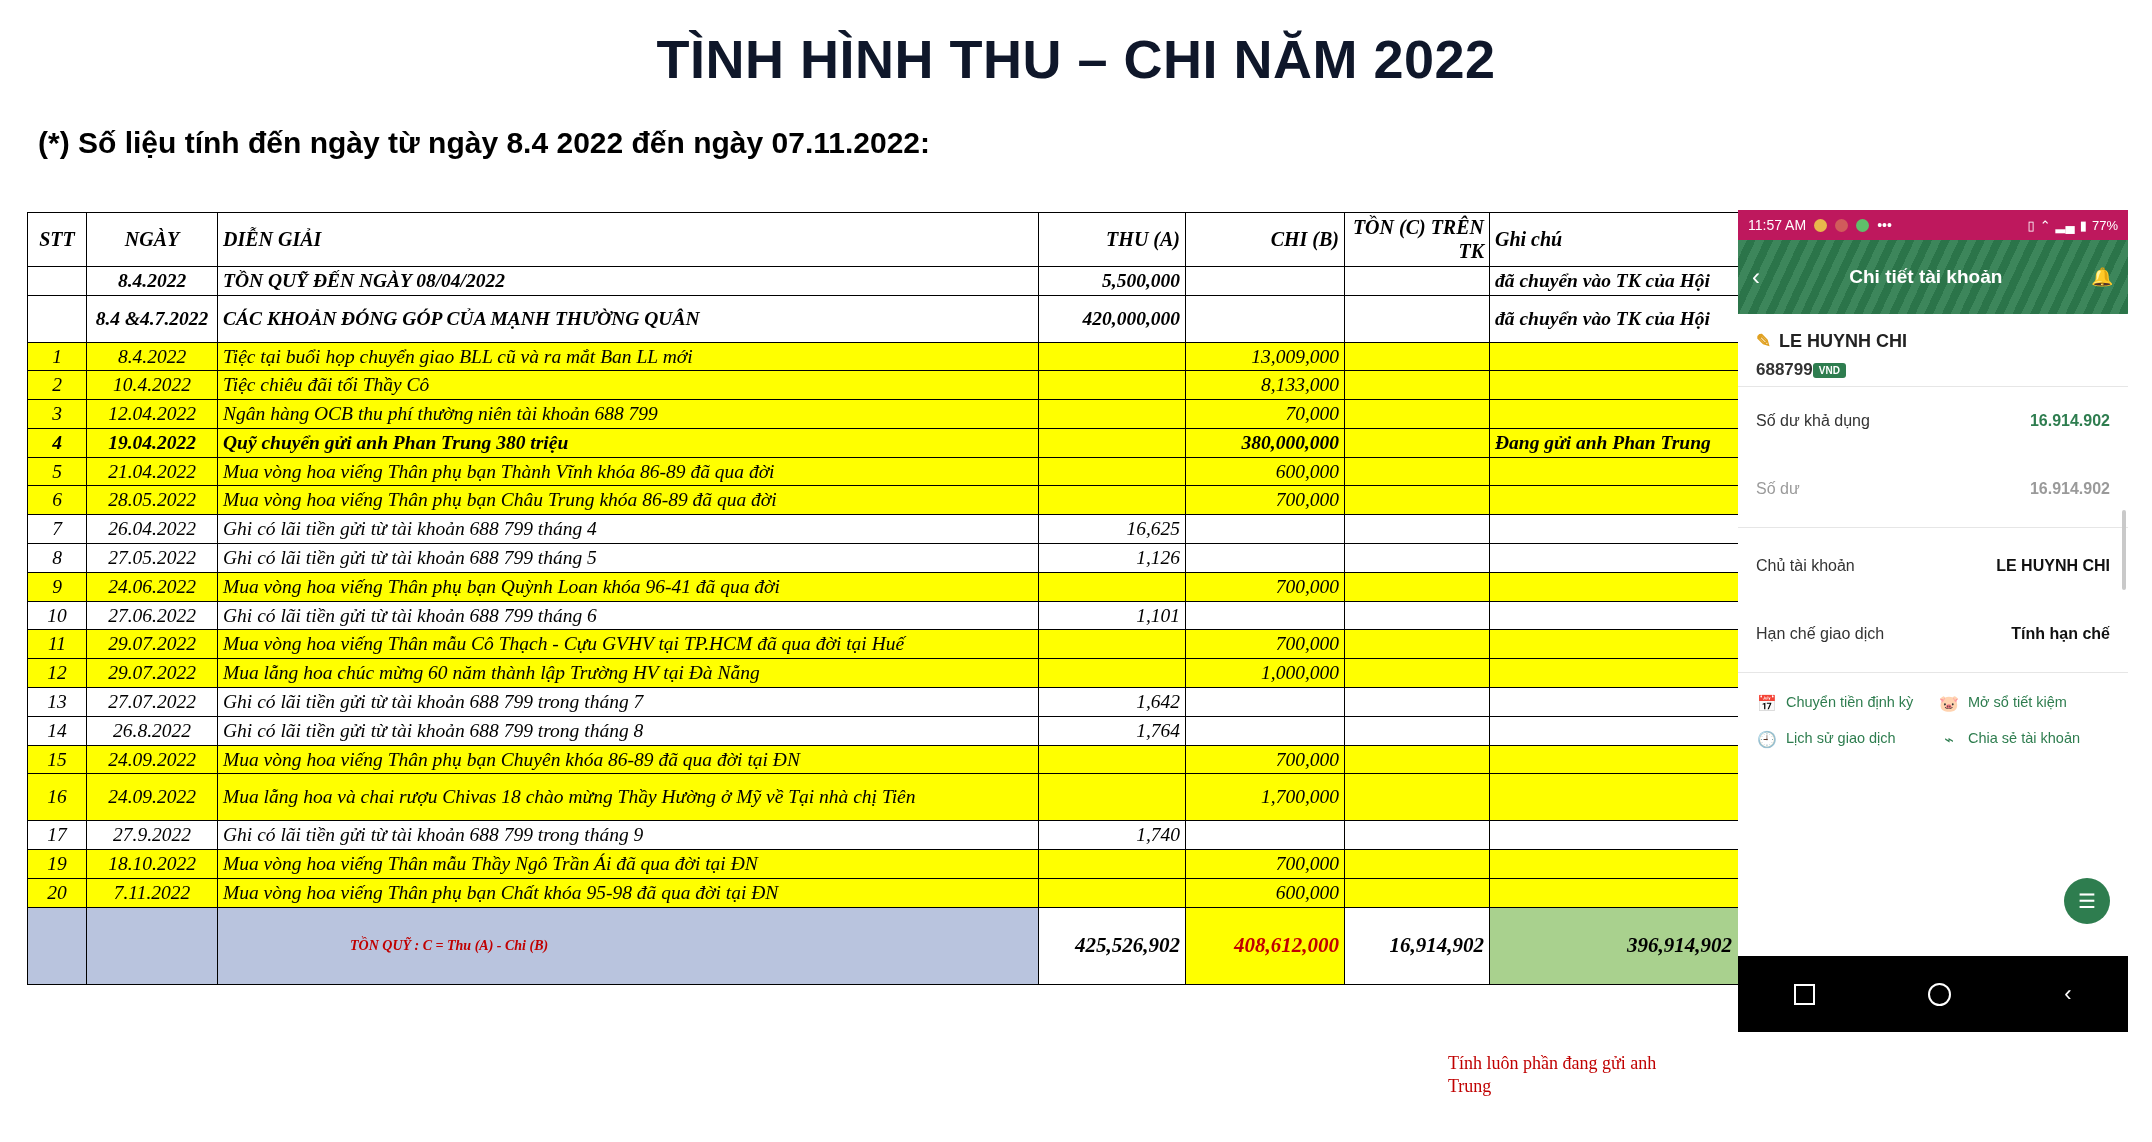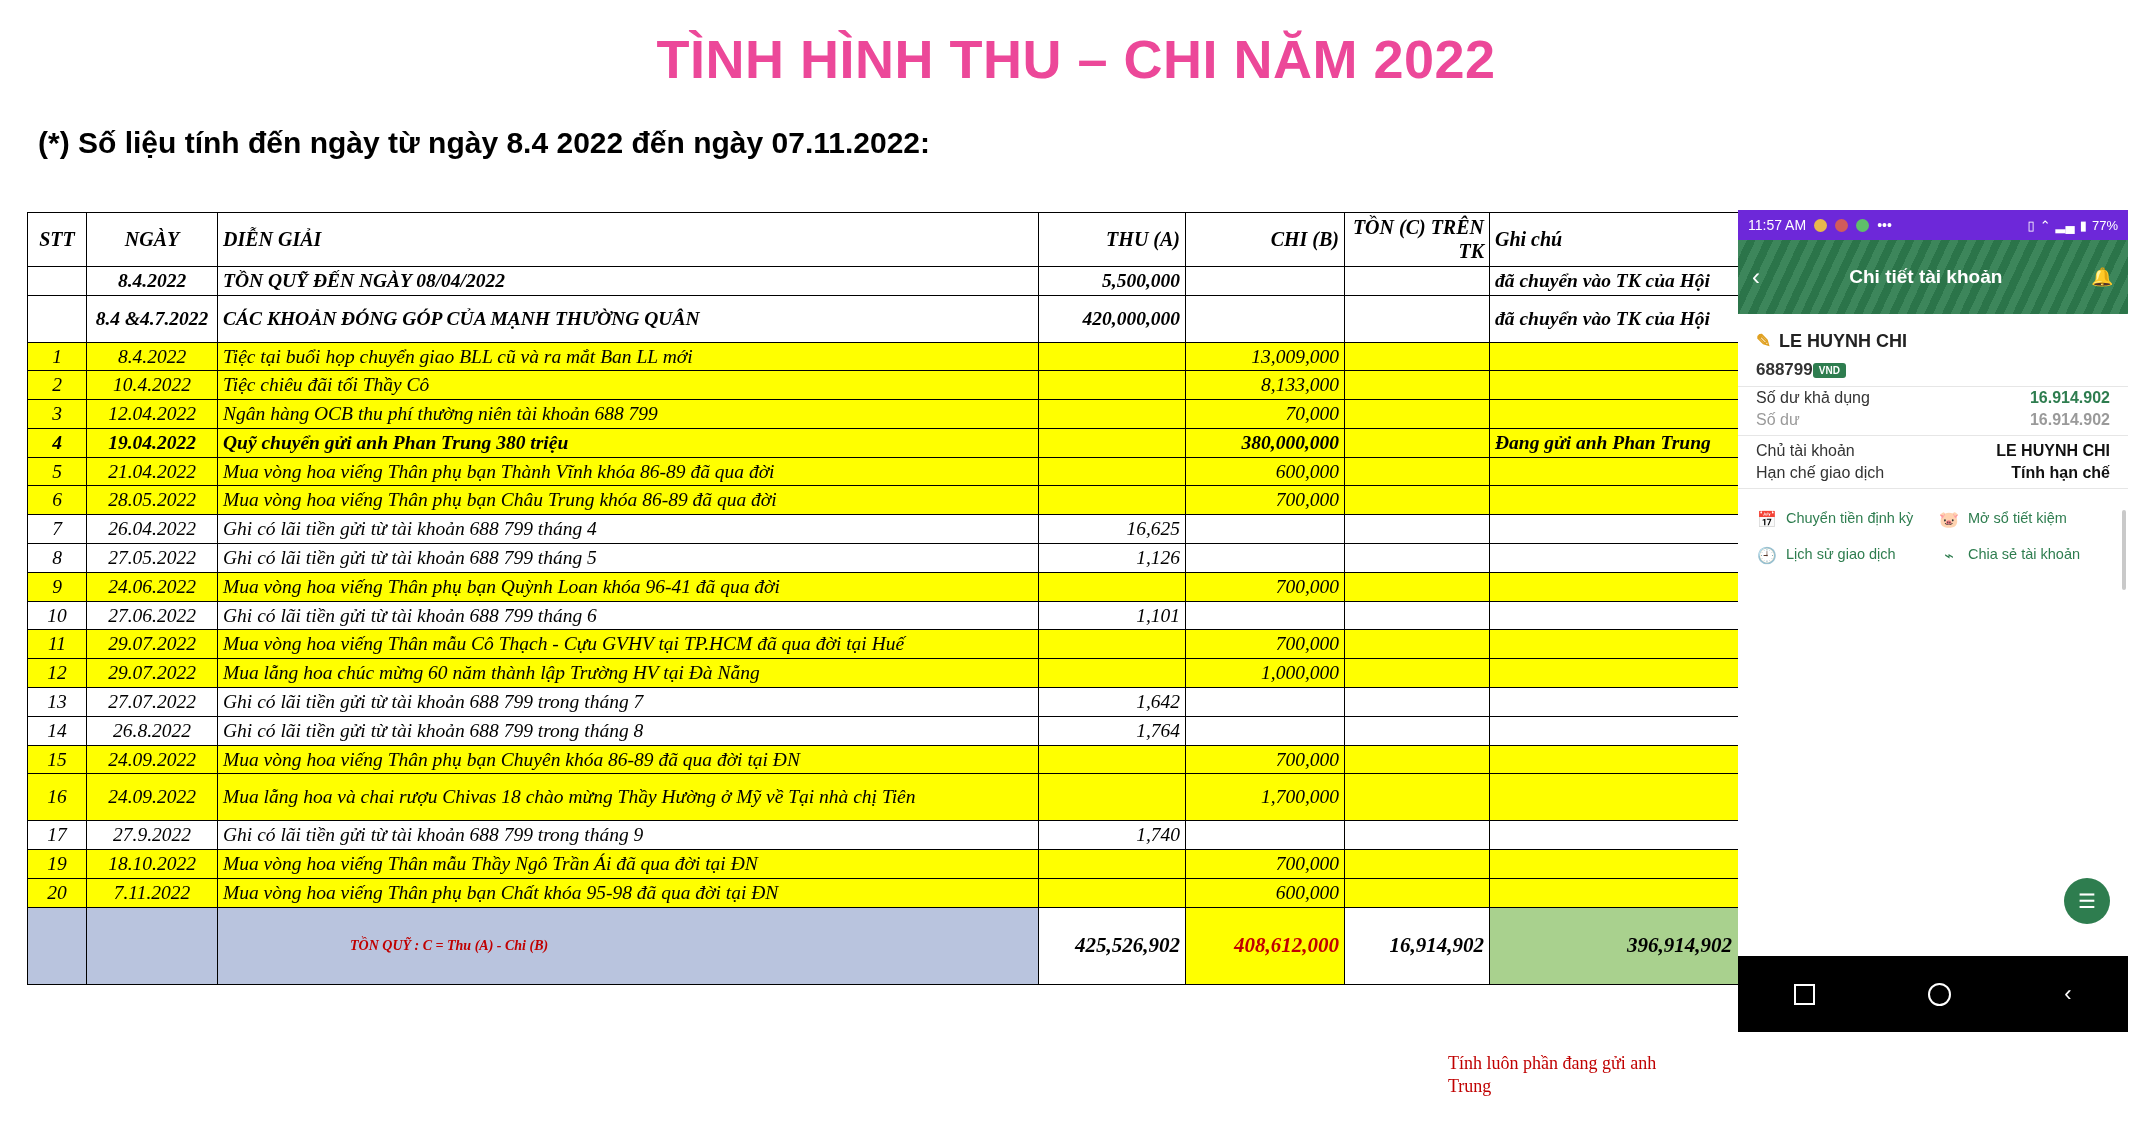--- a/index.html
+++ b/index.html
@@ -15,21 +15,21 @@
     overflow: hidden;
   }
   
   .doc-title {
     text-align: center;
     font-family: "Liberation Sans", sans-serif;
     font-weight: bold;
     font-size: 54px;
     letter-spacing: 0.5px;
     margin: 28px 0 0 0;
-    color: #ec4899;
+    color: #0f172a;
   }
   .doc-subtitle {
     font-family: "Liberation Sans", sans-serif;
     font-size: 30px;
     font-weight: 600;
     margin: 36px 0 0 38px;
     color: #000;
   }
   
   .table-wrap {
@@ -97,21 +97,21 @@
     left: 1738px;
     top: 210px;
     width: 390px;
     height: 822px;
     background: #ffffff;
     overflow: hidden;
     font-family: "Liberation Sans", sans-serif;
   }
   .phone-status {
     height: 30px;
-    background: #6d28d9;
+    background: #be185d;
     color: #fff;
     font-size: 14px;
     display: flex;
     align-items: center;
     padding: 0 10px;
     gap: 8px;
   }
   .phone-status .right {
     margin-left: auto;
     display: flex;
@@ -153,21 +153,21 @@
     margin-top: 8px;
     font-size: 17px; color: #333; font-weight: 600;
     display: flex; align-items: center; 
   }
   .vnd-badge {
     background: #2e7d4f; color: #fff; font-size: 10px;
     padding: 2px 6px; border-radius: 3px; font-weight: 700;
   }
   .row-line {
     display: flex; justify-content: space-between; align-items: center;
-    padding: 2px 18px; font-size: 16px;
+    padding: 25px 18px; font-size: 16px;
   }
   .row-line.sep { border-top: 1px solid #e6e6e6; }
   .row-line .lbl { color: #333; }
   .row-line .lbl.muted { color: #9a9a9a; }
   .row-line .val { font-weight: 700; color: #111; }
   .row-line .val.green { color: #2e7d4f; font-weight: 700; }
   .row-line .val.muted { color: #9a9a9a; font-weight: 600; }
   .divider { height: 1px; background: #e6e6e6; margin: 4px 0; }
   .actions {
     display: grid; grid-template-columns: 1fr 1fr;

